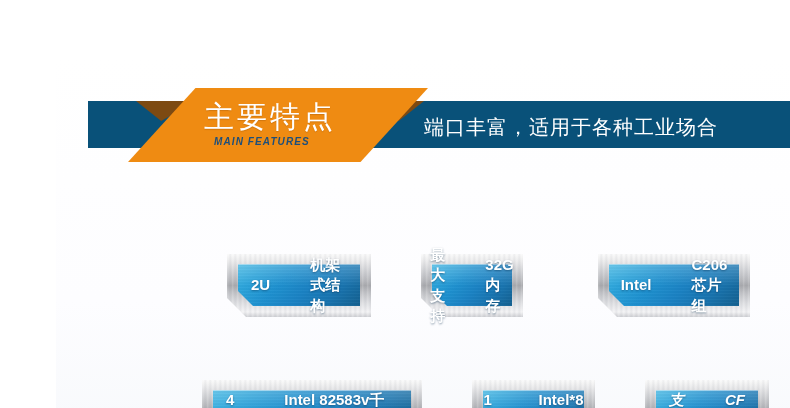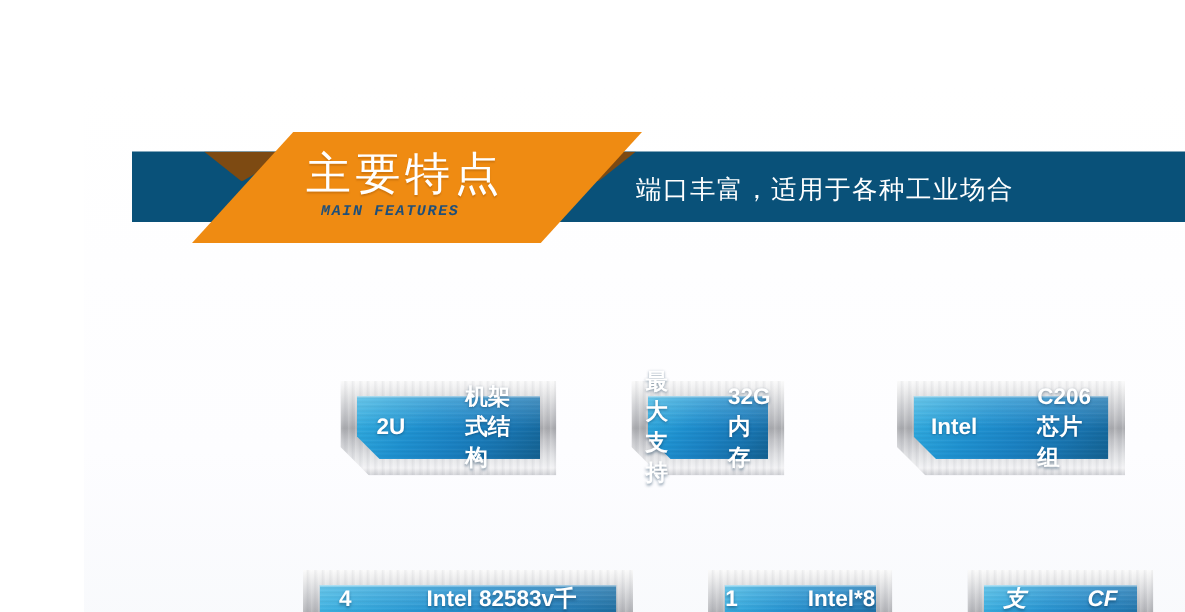--- a/index.html
+++ b/index.html
@@ -40,25 +40,25 @@
   }
   .hdr-title {
     position:absolute; left:112px; top:9px;
     font-size:30px; line-height:32px; color:#ffffff;
     letter-spacing:3px; font-weight:400;
     text-shadow:0 1px 1px rgba(120,60,0,.25);
   }
   .hdr-sub-en {
     position:absolute; left:122px; top:44px;
     font-size:10px; line-height:12px; color:#1e4f7a;
-    font-style:italic; font-weight:bold; letter-spacing:1.1px;font-family:Liberation Mono, monospace;
+    font-style:italic; font-weight:bold; letter-spacing:1.1px;
   }
   .hdr-tagline {
     position:absolute; left:332px; top:24px;
-    font-size:17px; line-height:22px; color:#ffffff;
+    font-size:20px; line-height:22px; color:#ffffff;
     letter-spacing:1px;
   }
 
   
   .grid { position:absolute; left:0; top:74px; width:790px; height:334px; }
 
   .row { position:absolute; left:0; width:790px; display:block; }
   .row-1 { top:60px; }
   .row-2 { top:186px; }
 

